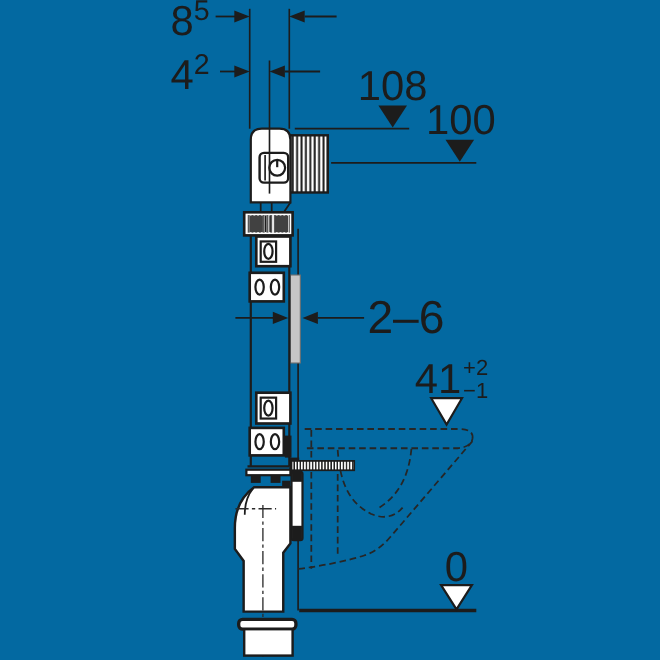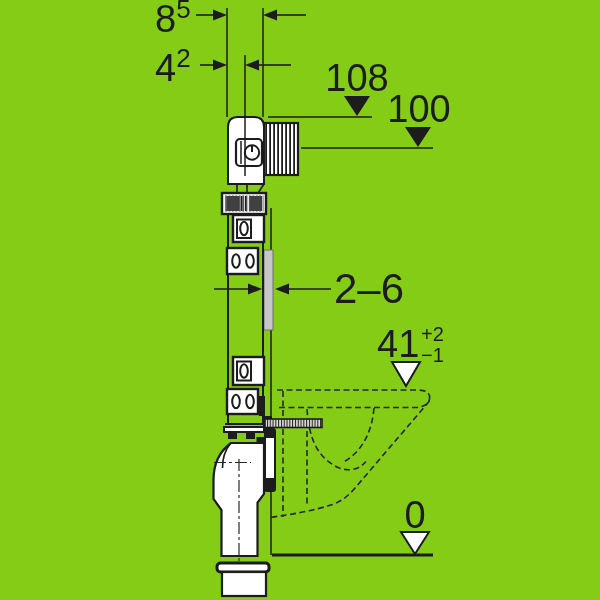--- a/index.html
+++ b/index.html
@@ -1,16 +1,16 @@
 <!DOCTYPE html>
 <html><head>
 <meta charset="utf-8">
 <style>
   html,body{margin:0;padding:0;background:#ffffff;}
-  #stage{width:600px;height:600px;position:relative;background:#84cc16;overflow:hidden;}
+  #stage{width:600px;height:600px;position:relative;background:#0369a1;overflow:hidden;}
   svg{display:block;}
   .t38{font:38px "Liberation Sans", sans-serif;fill:#1c1c1c;}
   .t42{font:42px "Liberation Sans", sans-serif;fill:#1c1c1c;}
   .t26{font:26px "Liberation Sans", sans-serif;fill:#1c1c1c;}
   .t20{font:20px "Liberation Sans", sans-serif;fill:#1c1c1c;}
   .ln{stroke:#1c1c1c;fill:none;}
   .fillw{fill:#ffffff;stroke:#1c1c1c;}
   .dash{stroke:#262626;fill:none;stroke-width:1.6;stroke-dasharray:6 3.5;}
   .cline{stroke:#2a2a2a;fill:none;stroke-width:1.2;stroke-dasharray:12 3 3 3;}
   .dark{fill:#1c1c1c;stroke:none;}

